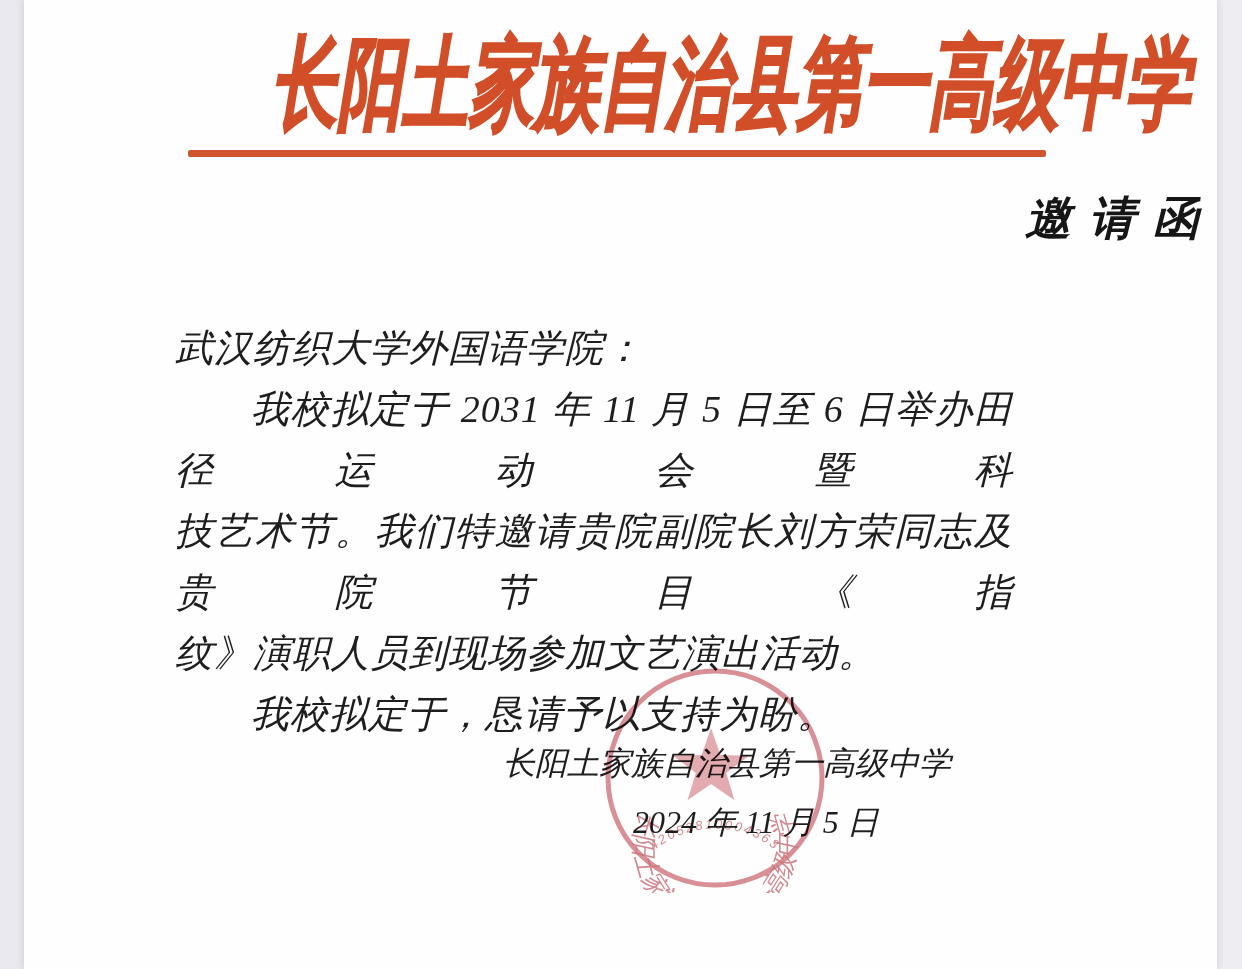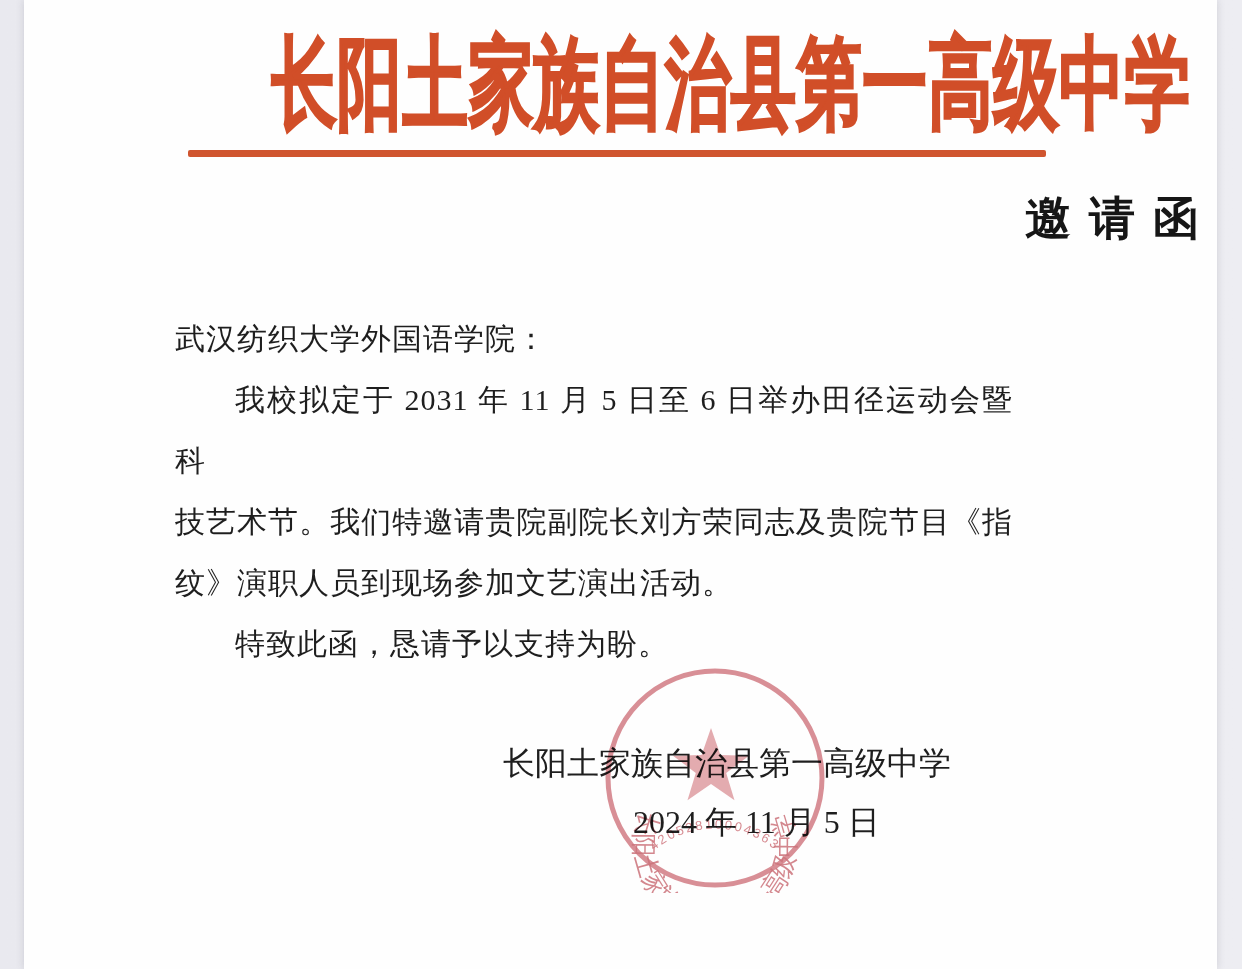--- a/index.html
+++ b/index.html
@@ -18,20 +18,21 @@
     background: linear-gradient(90deg, #e9e9ef 0%, #ededf2 100%);
   }
   .page {
     position: absolute;
     left: 24px;
     top: 0;
     width: 1193px;
     height: 969px;
     background: #fefefe;
     box-shadow: 0 0 8px rgba(60,60,80,0.18);
+    font-style: italic;
   }
   
   .school-title {
     position: absolute;
     left: 0;
     top: 28px;
     width: 100%;
     text-align: center;
     white-space: nowrap;
     color: #d14e28;
@@ -66,23 +67,23 @@
     font-weight: bold;
     color: #161616;
     letter-spacing: 18px;
     text-indent: 18px;
     font-family: "Liberation Serif", serif;
   }
   
   .letter-body {
     position: absolute;
     left: 151px;
-    top: 308px;
+    top: 318px;
     width: 838px;
-    font-size: 30px;
+    font-size: 38px;
     line-height: 61px;
     color: #1e1e1e;
     letter-spacing: 1px;
   }
   .recipient-line { text-align: left; }
   .body-line {
     text-align: justify;
     text-align-last: justify;
   }
   .body-line.first { text-indent: 2em; }
@@ -129,21 +130,21 @@
 
     <div class="title-underline"></div>
 
     <div class="letter-type">邀请函</div>
 
     <div class="letter-body">
       <div class="recipient-line">武汉纺织大学外国语学院：</div>
       <div class="body-line first">我校拟定于 2031 年 11 月 5 日至 6 日举办田径运动会暨科</div>
       <div class="body-line">技艺术节。我们特邀请贵院副院长刘方荣同志及贵院节目《指</div>
       <div class="body-line last">纹》演职人员到现场参加文艺演出活动。</div>
-      <div class="closing-line">特致此函，恳请予以支持为盼。</div>
+      <div class="closing-line">我校拟定于，恳请予以支持为盼。</div>
     </div>
 
     <div class="signature-line">长阳土家族自治县第一高级中学</div>
     <div class="date-line">2024 年 11 月 5 日</div>
 
     <svg class="stamp" viewBox="-115 -115 230 230" width="230" height="230" xmlns="http://www.w3.org/2000/svg">
       <circle r="107" fill="none" stroke="#c9606a" stroke-width="5" stroke-opacity="0.8"></circle>
       <defs>
         <path id="sealArcTop" d="M -72.5 33.8 A 80 80 0 1 0 72.5 33.8" fill="none"></path>
         <path id="sealArcBottom" d="M -61.1 72.8 A 95 95 0 0 1 61.1 72.8" fill="none"></path>

